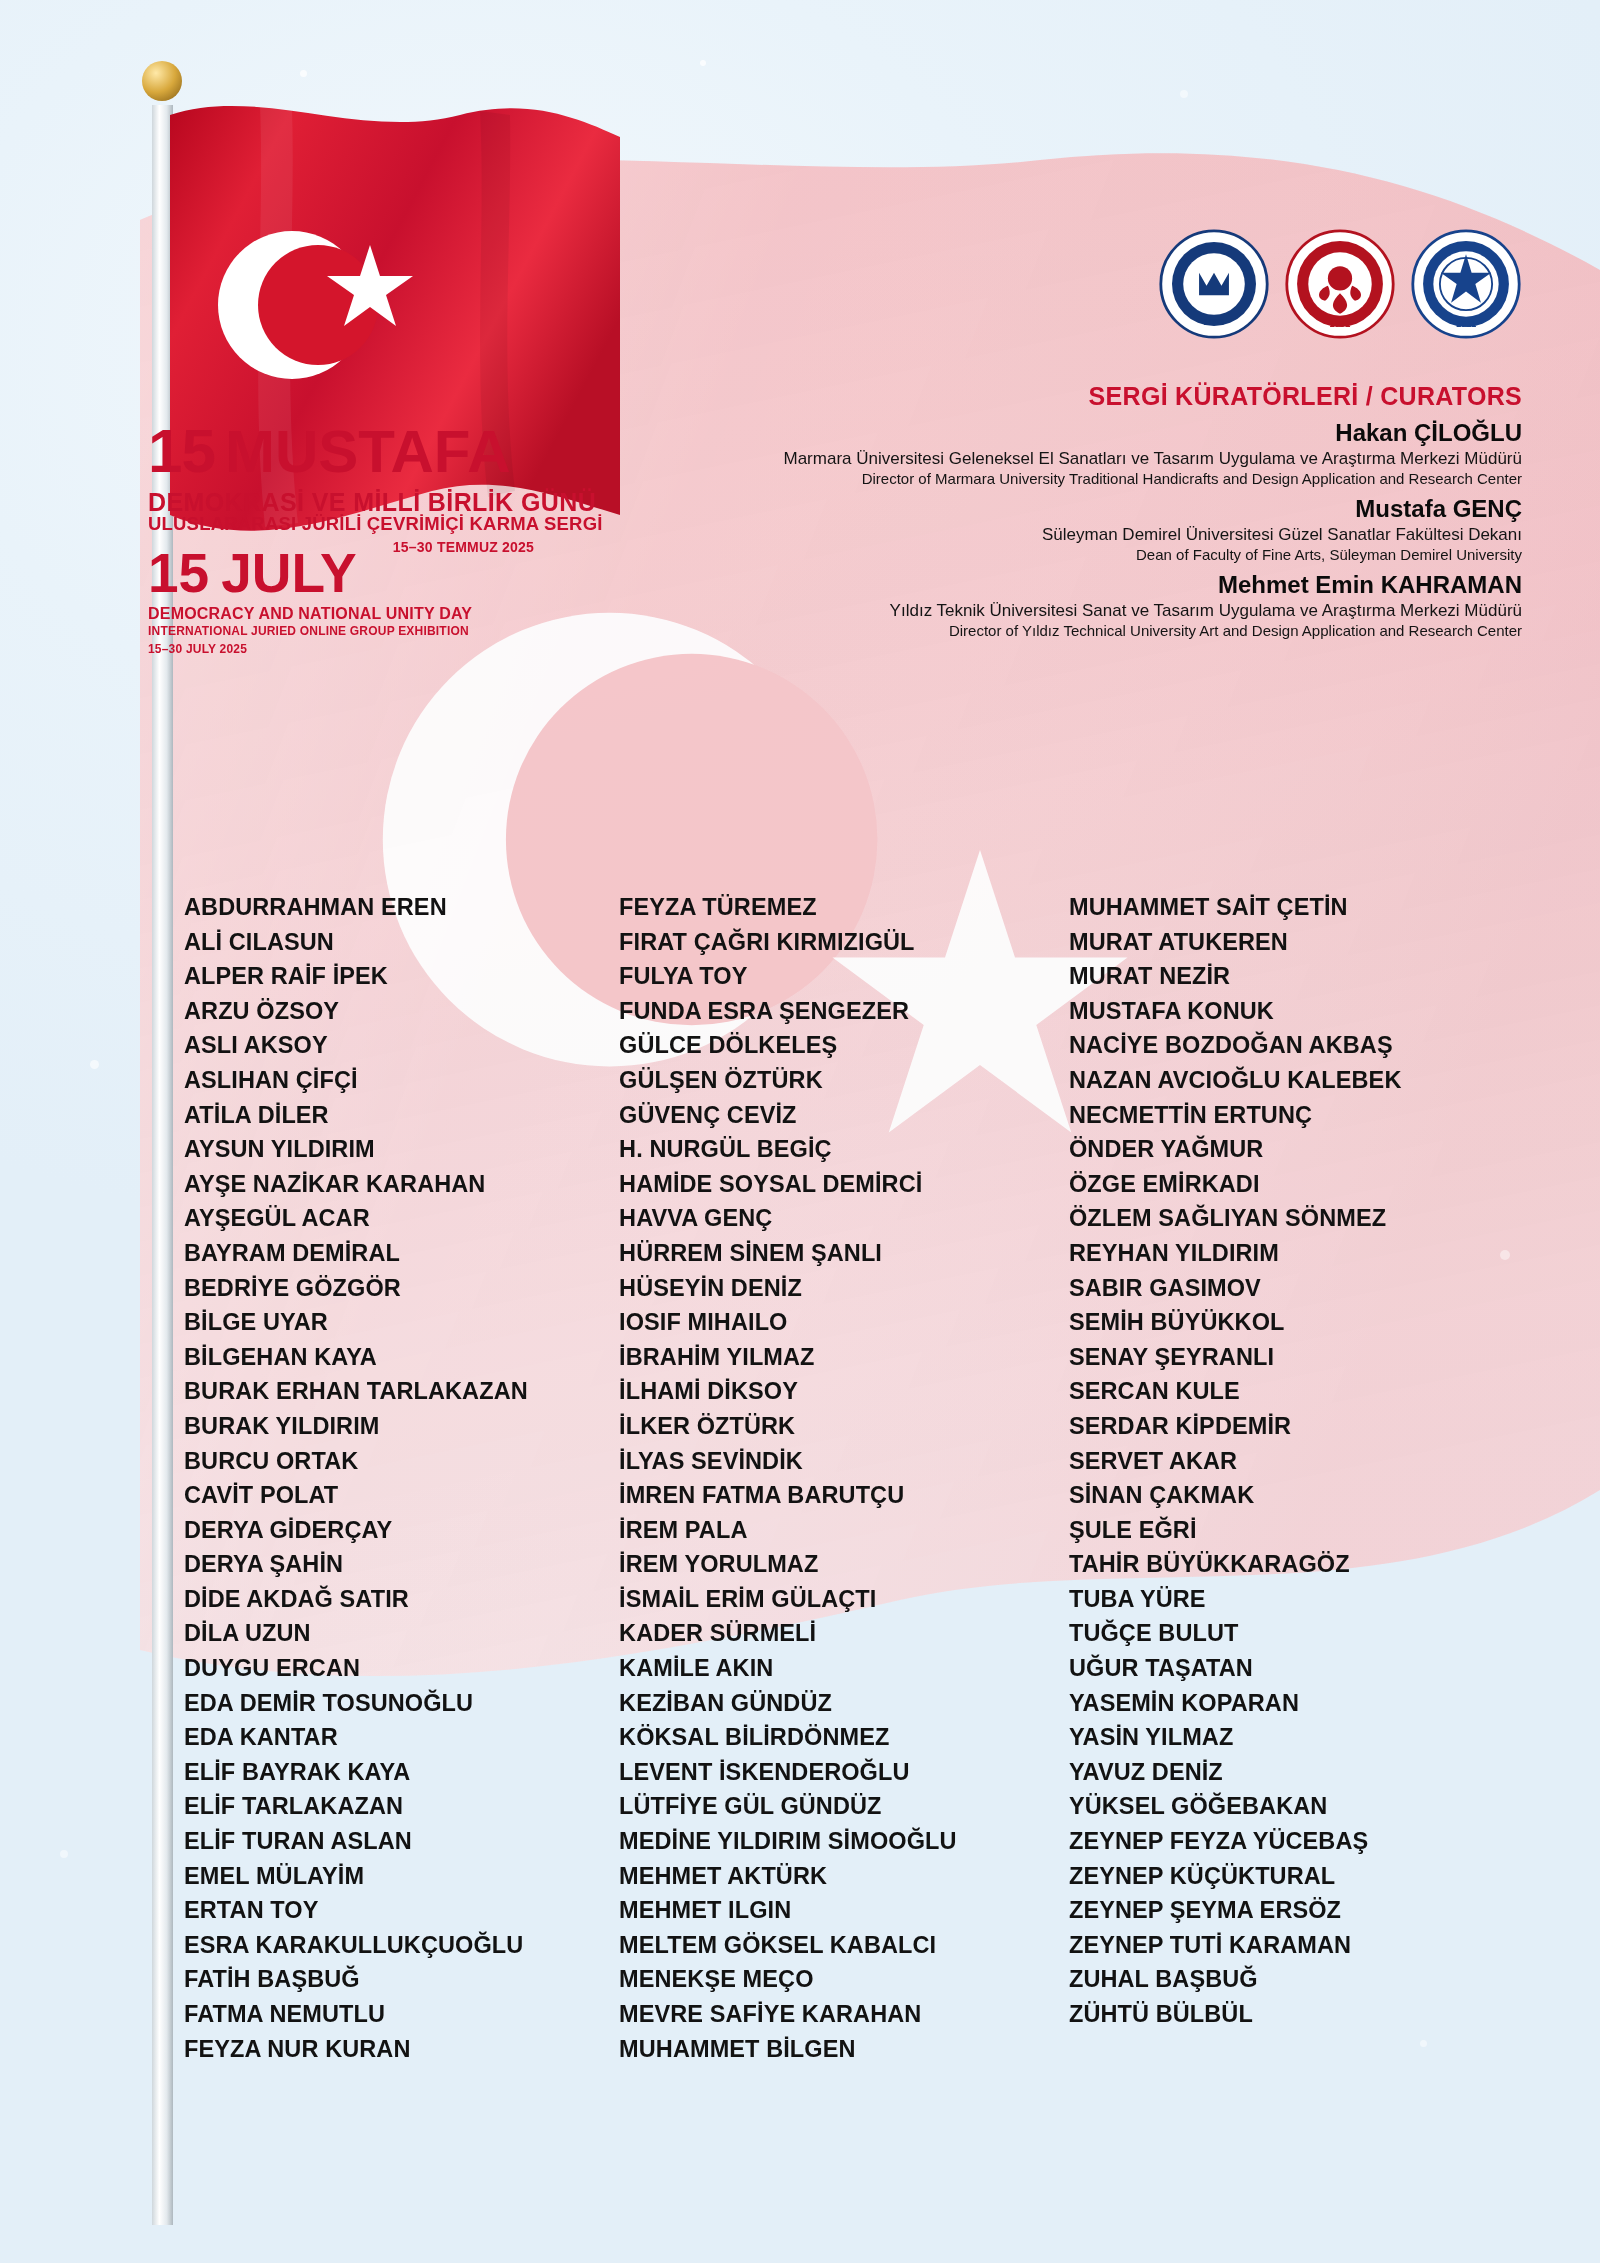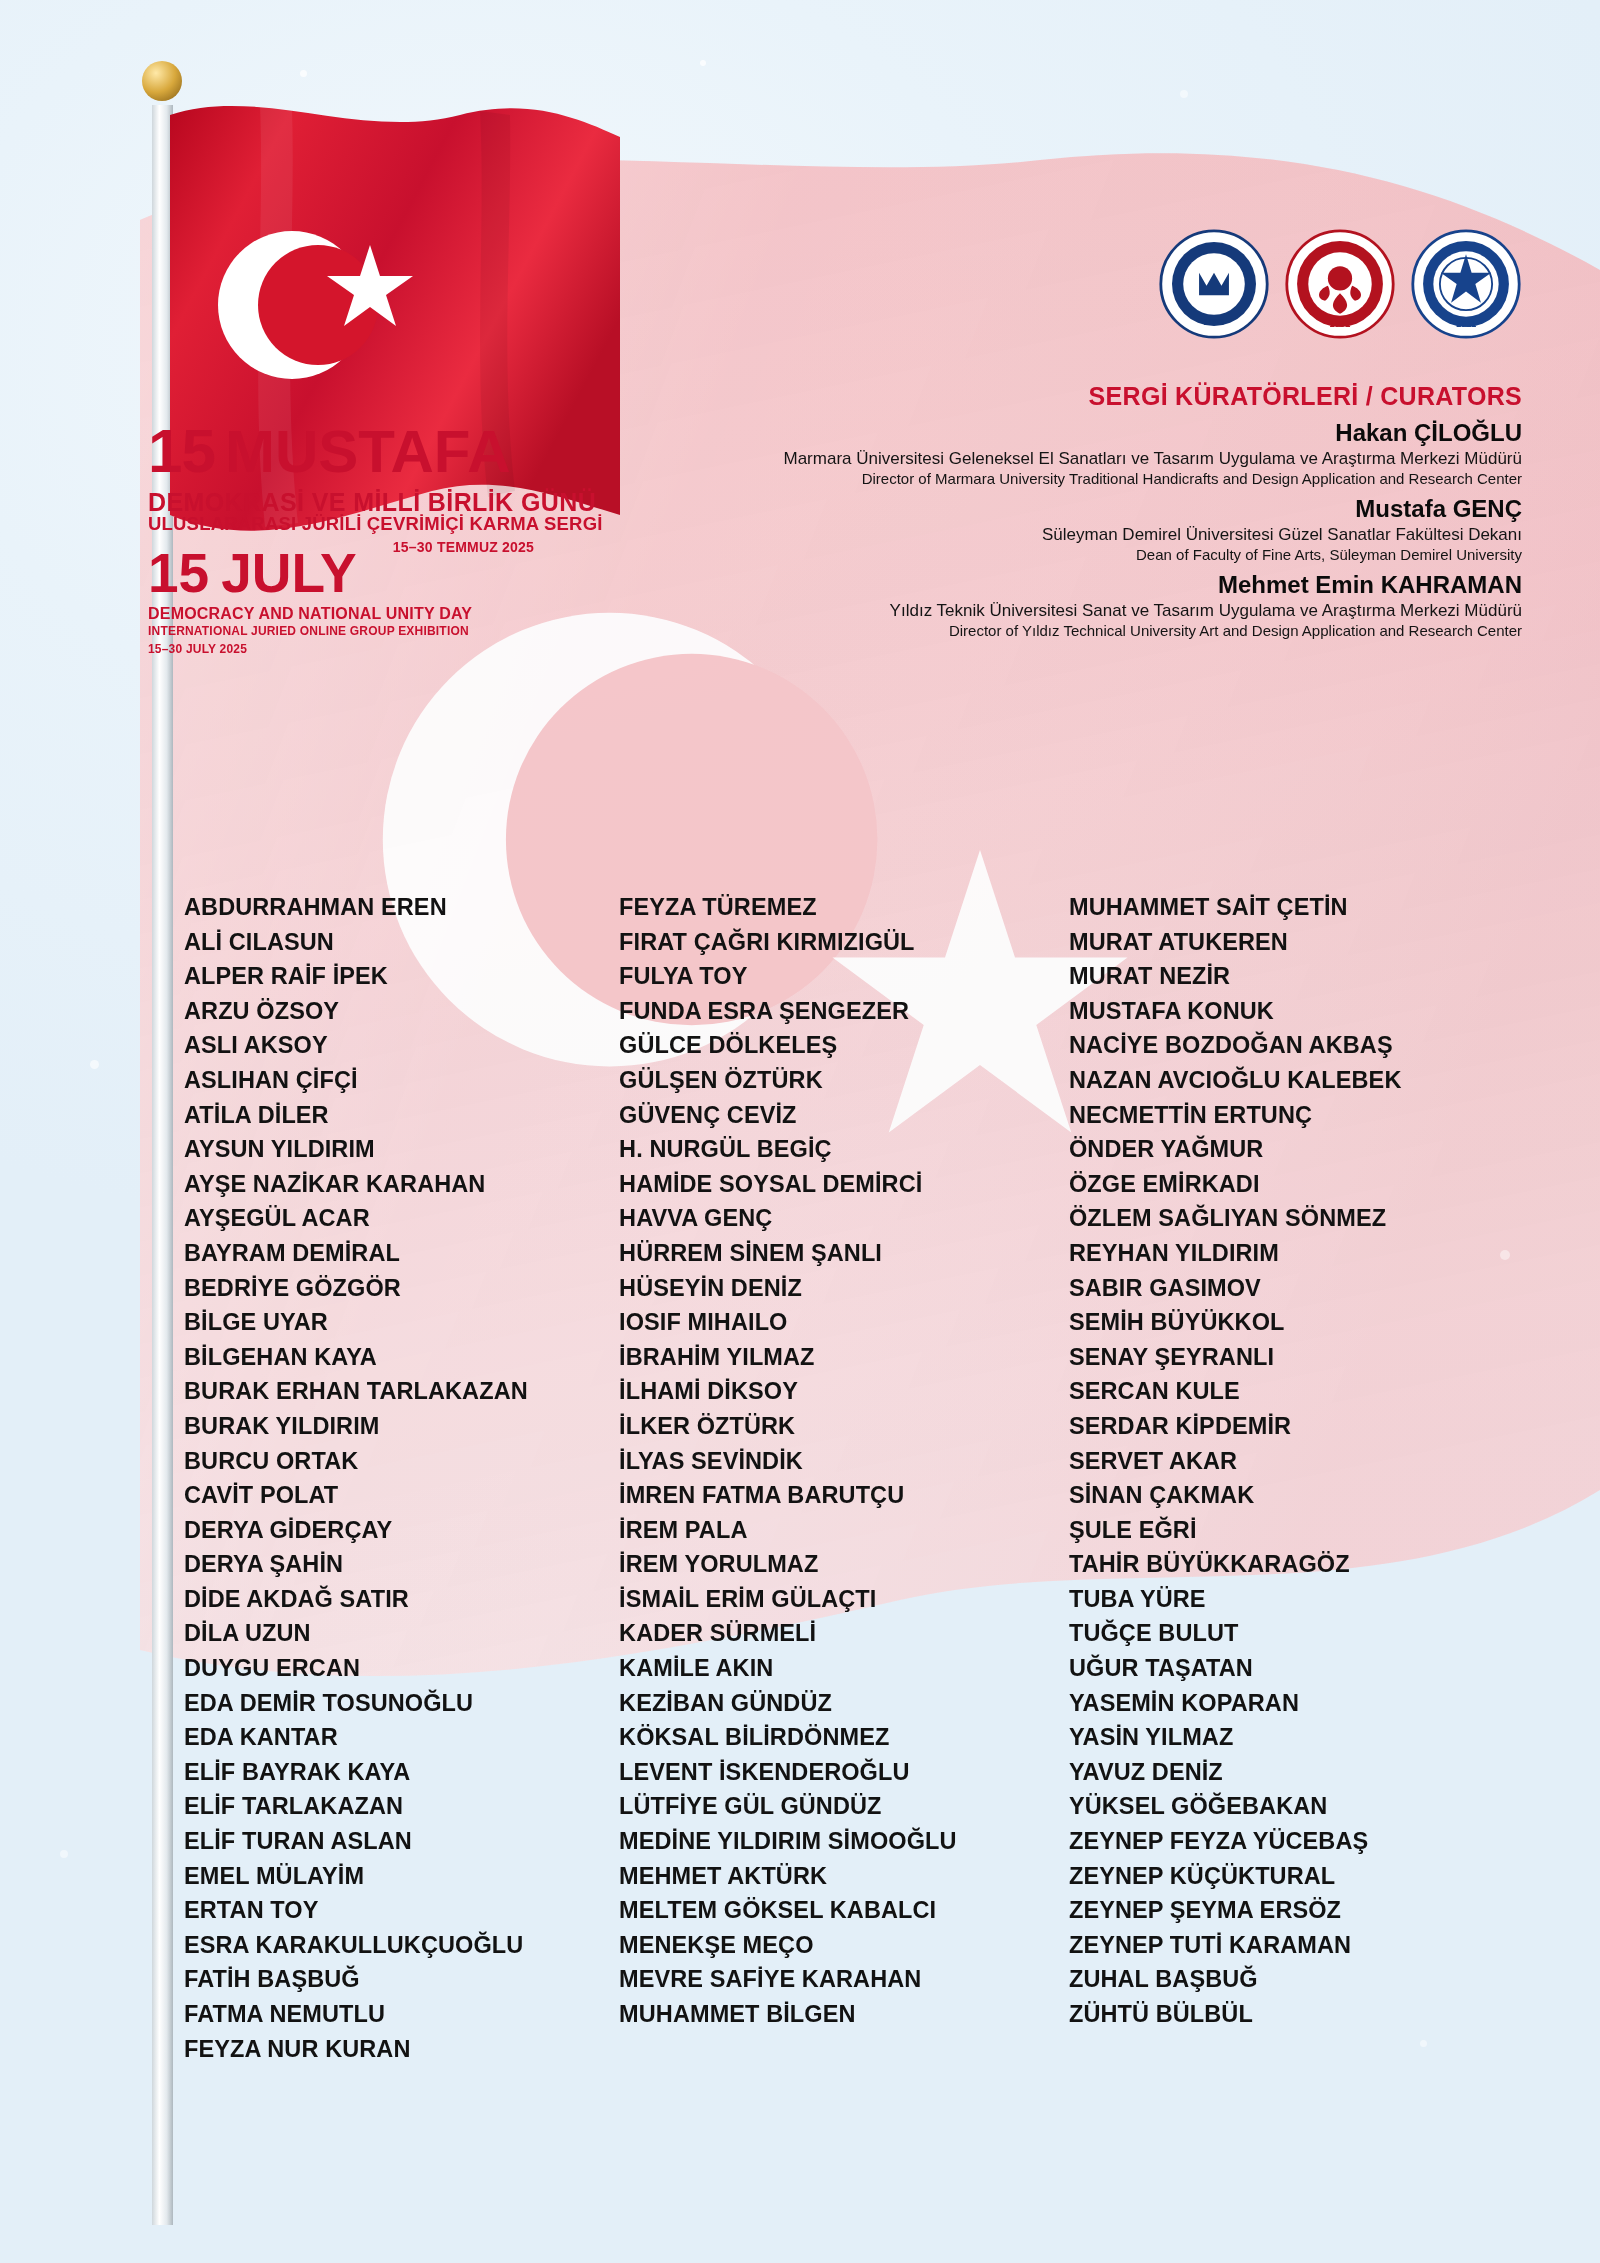--- a/index.html
+++ b/index.html
@@ -424,20 +424,21 @@
       <div class="name">İREM YORULMAZ</div>
       <div class="name">İSMAİL ERİM GÜLAÇTI</div>
       <div class="name">KADER SÜRMELİ</div>
       <div class="name">KAMİLE AKIN</div>
       <div class="name">KEZİBAN GÜNDÜZ</div>
       <div class="name">KÖKSAL BİLİRDÖNMEZ</div>
       <div class="name">LEVENT İSKENDEROĞLU</div>
       <div class="name">LÜTFİYE GÜL GÜNDÜZ</div>
       <div class="name">MEDİNE YILDIRIM SİMOOĞLU</div>
       <div class="name">MEHMET AKTÜRK</div>
+      <div class="name">MEHMET ILGIN</div>
       <div class="name">MELTEM GÖKSEL KABALCI</div>
       <div class="name">MENEKŞE MEÇO</div>
       <div class="name">MEVRE SAFİYE KARAHAN</div>
       <div class="name">MUHAMMET BİLGEN</div>
     </div>
 
     <div class="col">
       <div class="name">MUHAMMET SAİT ÇETİN</div>
       <div class="name">MURAT ATUKEREN</div>
       <div class="name">MURAT NEZİR</div>

